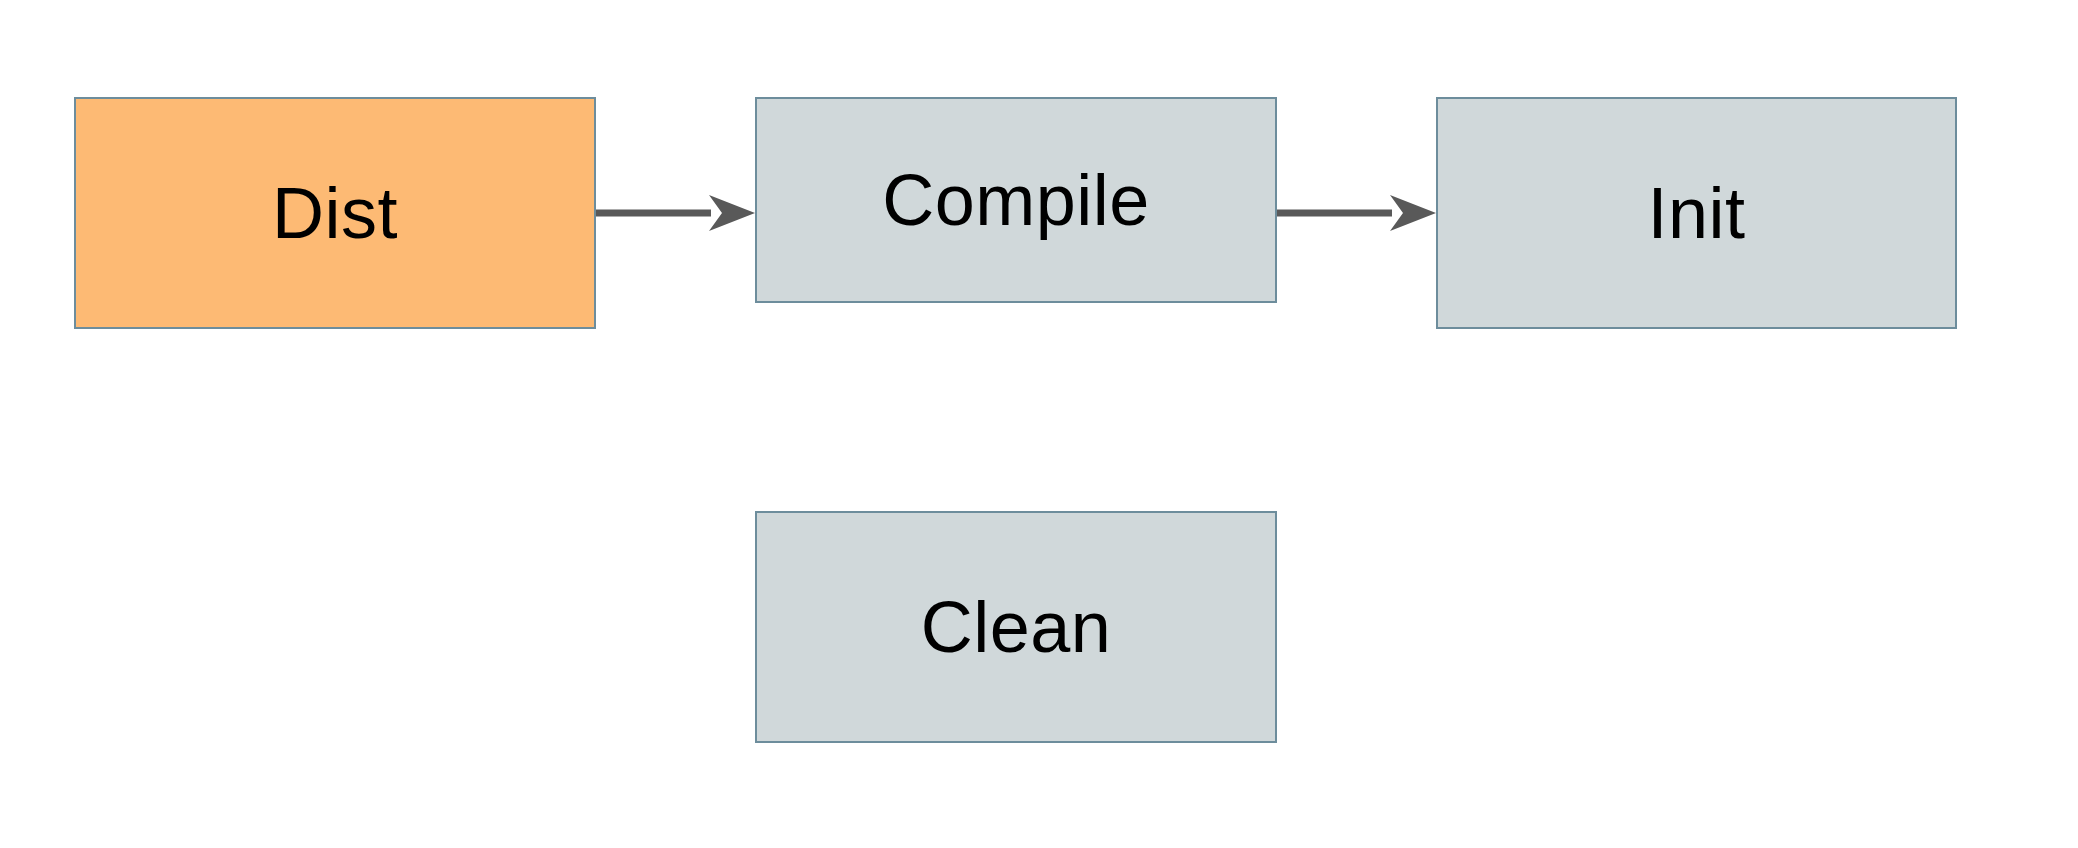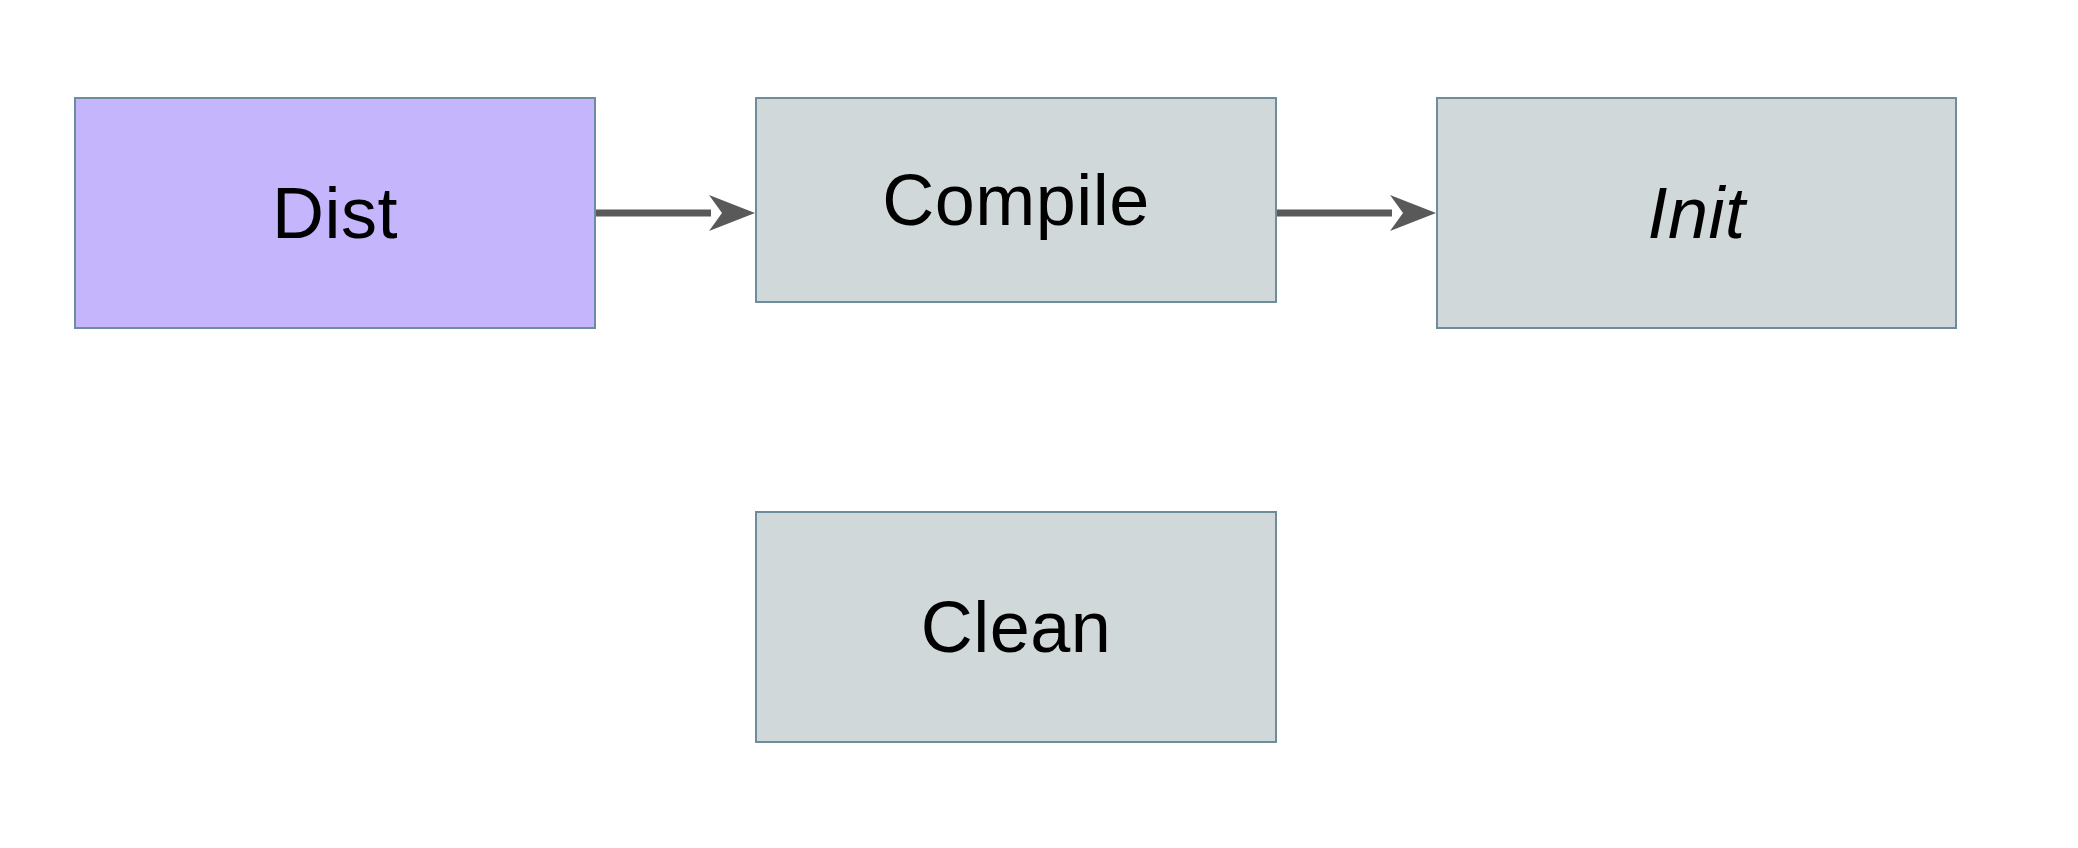--- a/index.html
+++ b/index.html
@@ -44,30 +44,30 @@
   .edge svg {
     display: block;
     overflow: visible;
   }
 </style>
 </head>
 <body>
 
 <div id="canvas" style="width: 2078px; height: 848px; background: rgb(255, 255, 255);">
 
-  <div class="node" id="node-dist" style="left: 74px; top: 97px; width: 522px; height: 232px; background: #c4b5fd; border-color: rgb(109, 141, 156); border-width: 2px;">
+  <div class="node" id="node-dist" style="left: 74px; top: 97px; width: 522px; height: 232px; background: #fdba74; border-color: rgb(109, 141, 156); border-width: 2px;">
     <span class="node-label" style="font-size: 72px; color: rgb(0, 0, 0);">Dist</span>
   </div>
 
   <div class="node" id="node-compile" style="left: 755px; top: 97px; width: 522px; height: 206px; background: rgb(208, 216, 218); border-color: rgb(109, 141, 156); border-width: 2px;">
     <span class="node-label" style="font-size: 72px; color: rgb(0, 0, 0);">Compile</span>
   </div>
 
   <div class="node" id="node-init" style="left: 1436px; top: 97px; width: 521px; height: 232px; background: rgb(208, 216, 218); border-color: rgb(109, 141, 156); border-width: 2px;">
-    <span class="node-label" style="font-size: 72px; color: rgb(0, 0, 0); font-style: italic;">Init</span>
+    <span class="node-label" style="font-size: 72px; color: rgb(0, 0, 0);">Init</span>
   </div>
 
   <div class="node" id="node-clean" style="left: 755px; top: 511px; width: 522px; height: 232px; background: rgb(208, 216, 218); border-color: rgb(109, 141, 156); border-width: 2px;">
     <span class="node-label" style="font-size: 72px; color: rgb(0, 0, 0);">Clean</span>
   </div>
 
   <div class="edge" id="edge-dist-to-compile" style="left: 596px; top: 195px; width: 159px; height: 36px;">
     <svg class="edge-svg" width="159" height="36" viewBox="0 0 159 36">
       <line class="edge-shaft" x1="0" y1="18" x2="115" y2="18" stroke="#595959" stroke-width="7"></line>
       <polygon class="edge-head" points="113,0 159,18 113,36 126,18" fill="#595959"></polygon>

